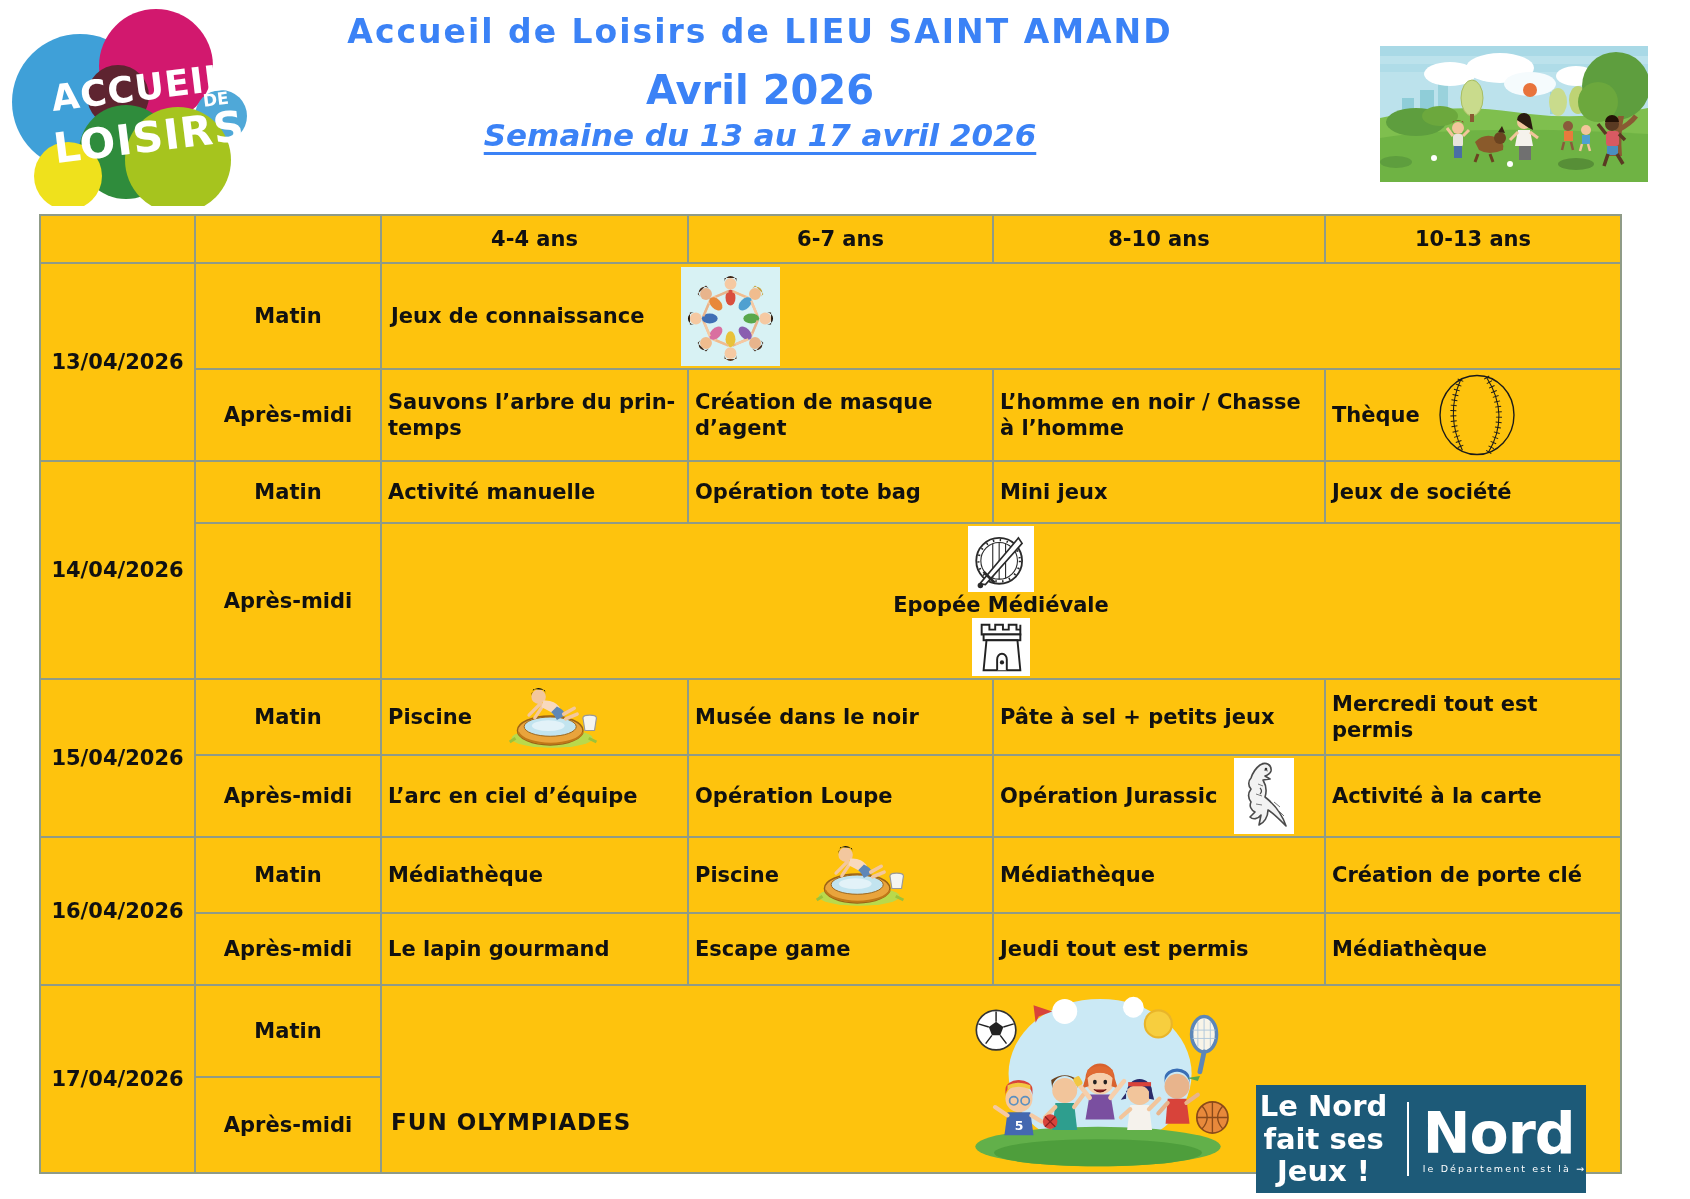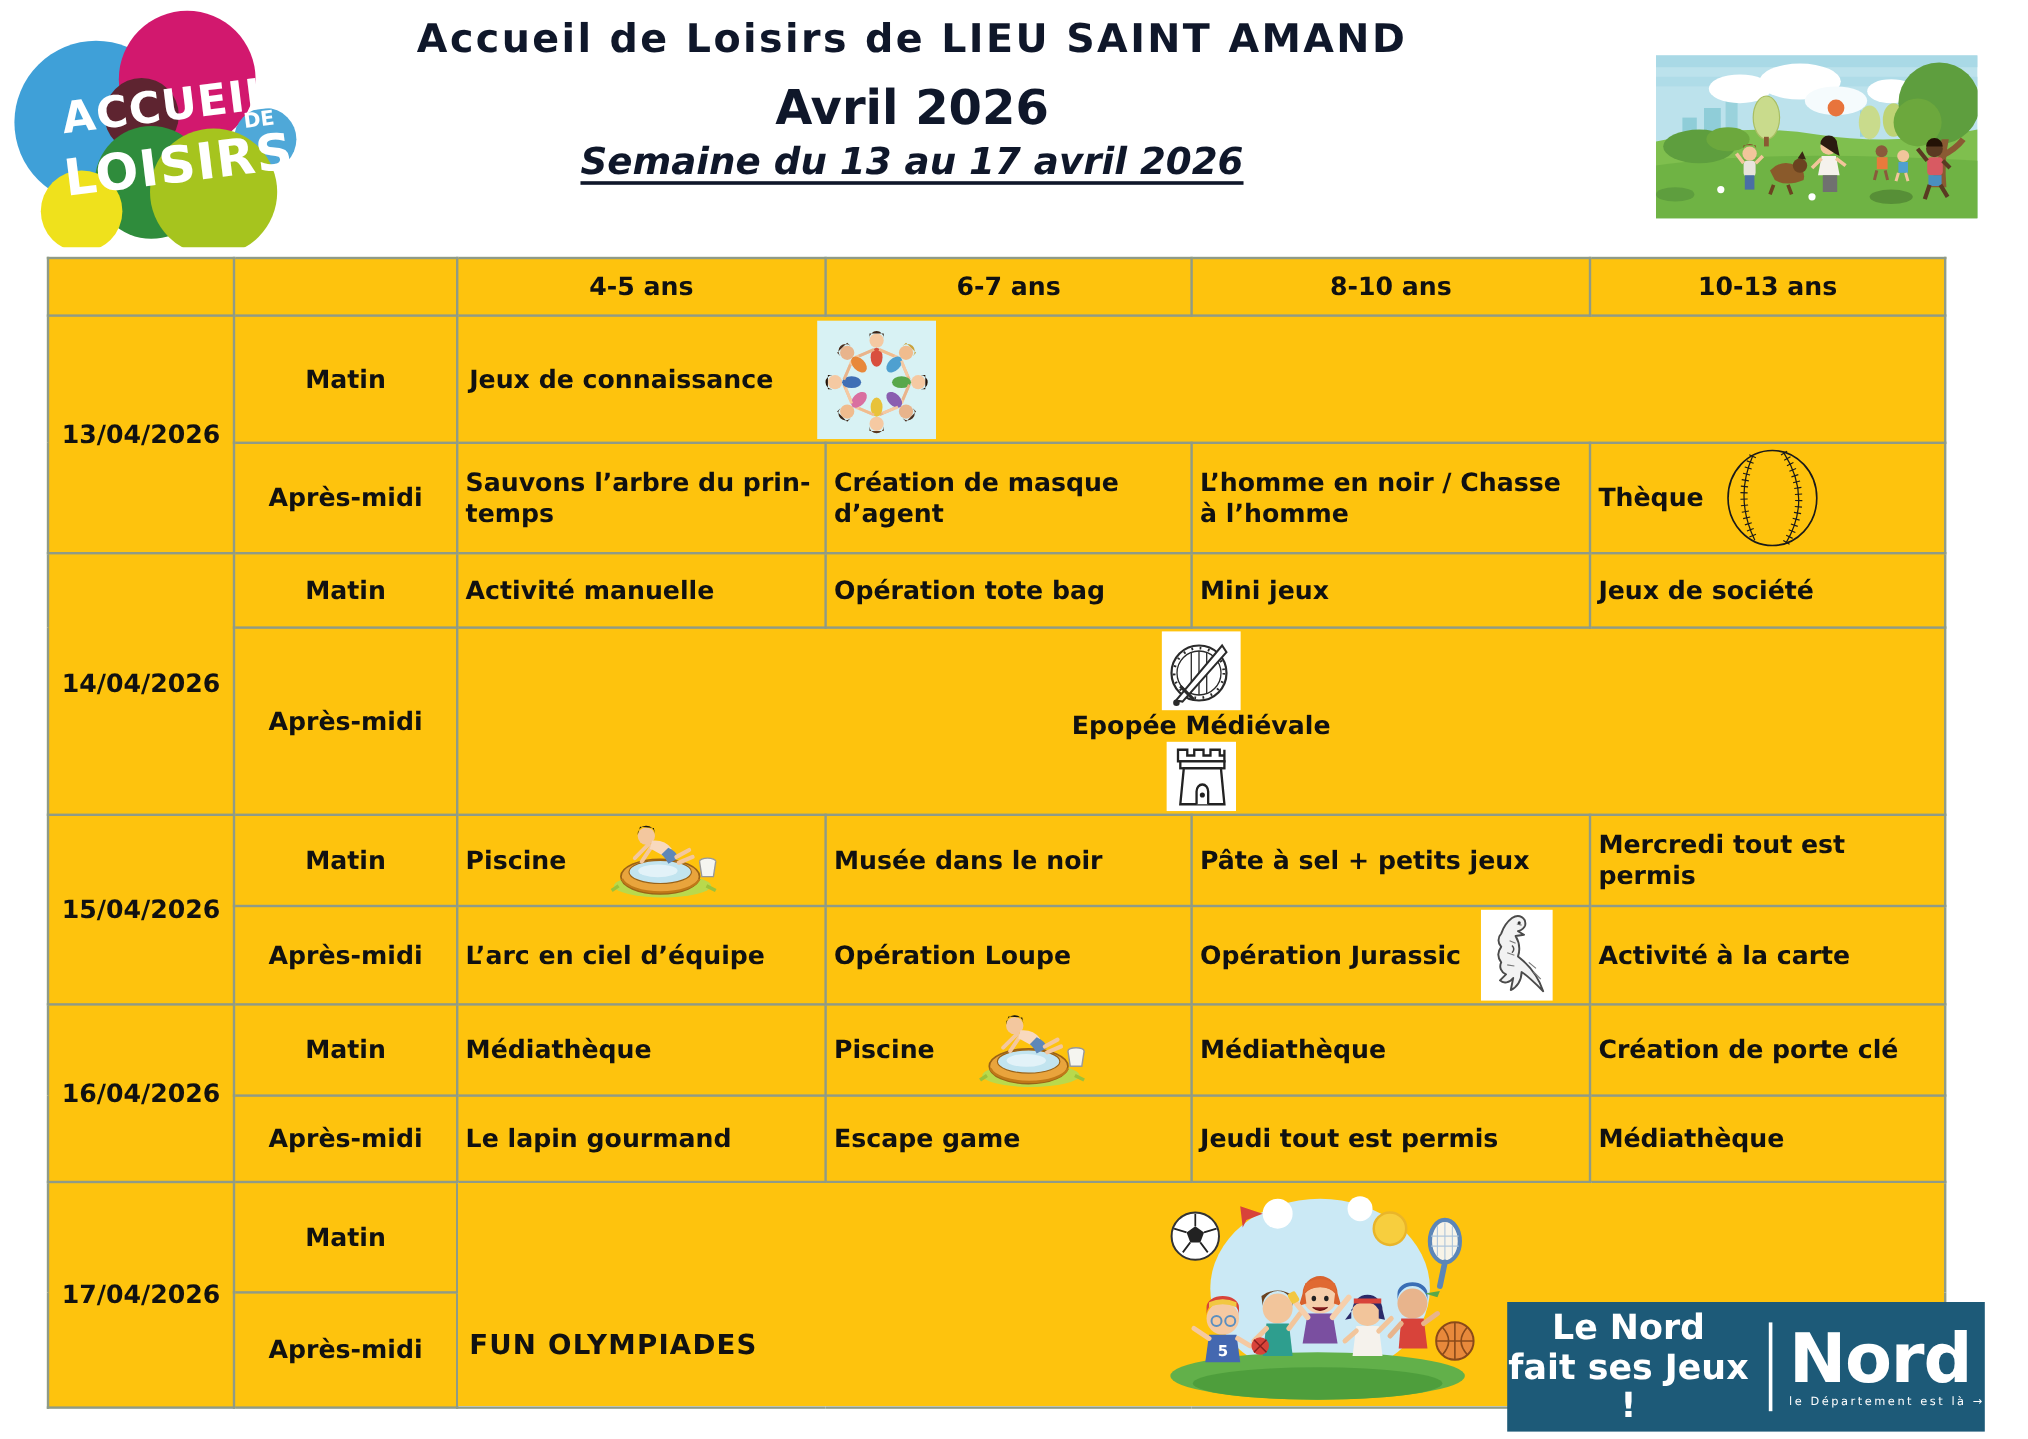--- a/index.html
+++ b/index.html
@@ -1,21 +1,21 @@
 <!DOCTYPE html>
 <html><head>
 <meta charset="utf-8">
 <style>
   html,body{margin:0;padding:0;background:#ffffff;}
   .page{position:relative;width:1690px;height:1199px;background:#ffffff;
         font-family:"DejaVu Sans",sans-serif;overflow:hidden;}
 
   
   .logo-wrap{position:absolute;left:8px;top:4px;width:252px;height:202px;}
-  .titles{position:absolute;left:320px;top:14px;width:880px;text-align:center;color:#0f172a;}
+  .titles{position:absolute;left:320px;top:14px;width:880px;text-align:center;color:#3b82f6;}
   .title-main{font-size:33px;font-weight:bold;letter-spacing:2px;line-height:1.1;}
   .title-month{font-size:40px;font-weight:bold;margin-top:17px;}
   .title-week{font-size:31px;font-weight:bold;font-style:italic;margin-top:4px;
               text-decoration:underline;text-decoration-thickness:3px;text-underline-offset:6px;}
   .park-wrap{position:absolute;left:1380px;top:46px;width:268px;height:136px;}
 
   
   table.planning{position:absolute;left:39px;top:214px;border-collapse:collapse;table-layout:fixed;}
   table.planning td,table.planning th{border:2px solid #8F9B87;background:#FEC30D;color:#111;
        font-size:21px;font-weight:600;padding:2px 6px;vertical-align:middle;overflow:visible;}
@@ -30,21 +30,21 @@
   .epopee .gap1{width:120px;}
   .epopee .gap2{width:170px;}
   .funcell{position:relative;height:100%;}
   .funcell .fun-label{position:absolute;left:9px;top:50%;transform:translateY(-50%);
       font-size:23px;font-weight:700;letter-spacing:1px;margin-top:43px;}
   .sports-wrap{position:absolute;left:560px;top:50%;transform:translateY(-50%);width:312px;height:178px;}
 
   .icon-box{flex:0 0 auto;display:inline-block;line-height:0;}
 
   
-  .nord-banner{position:absolute;left:1256px;top:1085px;width:398px;height:108px;background:#1D5A78;
+  .nord-banner{position:absolute;left:1256px;top:1085px;width:330px;height:108px;background:#1D5A78;
       display:flex;align-items:center;justify-content:space-between;color:#fff;}
   .nord-slogan{text-align:center;font-weight:bold;font-size:29px;line-height:1.13;padding-right:14px;}
   .nord-divider{width:3px;height:74px;background:#ffffff;margin:0 14px 0 2px;}
   .nord-brand{display:flex;flex-direction:column;align-items:flex-start;line-height:1;}
   .nord-brand .brand{font-size:57px;font-weight:bold;letter-spacing:-1px;}
   .nord-brand .tagline{font-size:9.5px;letter-spacing:2.1px;margin-top:2px;white-space:nowrap;}
 </style>
 </head>
 <body>
 
@@ -143,21 +143,21 @@
         <col style="width:307px">
       <col style="width:305px">
         <col style="width:332px">
         <col style="width:296px">
     </colgroup>
 
     <tbody>
         <tr style="height:48px">
       <th></th>
       <th></th>
-      <th class="agehead">4-5 ans</th>
+      <th class="agehead">4-4 ans</th>
       <th class="agehead">6-7 ans</th>
       <th class="agehead">8-10 ans</th>
       <th class="agehead">10-13 ans</th>
     </tr>
 
     <tr style="height:106px">
       <td class="datecell" rowspan="2">13/04/2026</td>
       <td class="timecell">Matin</td>
       <td class="act" colspan="4">
         <div class="merged-matin">

